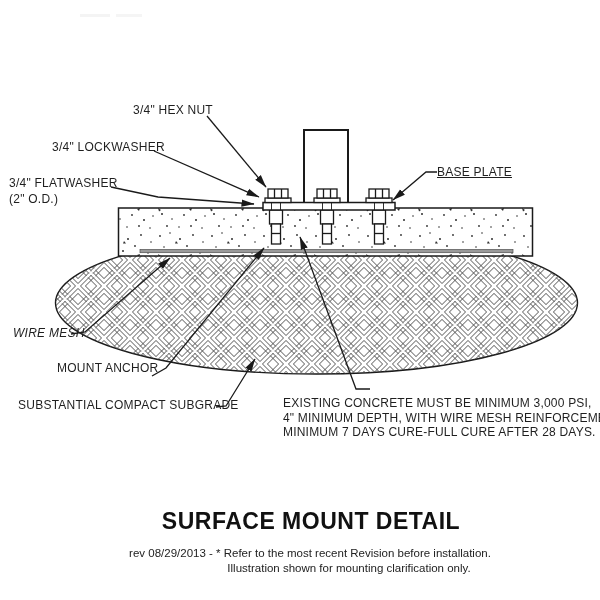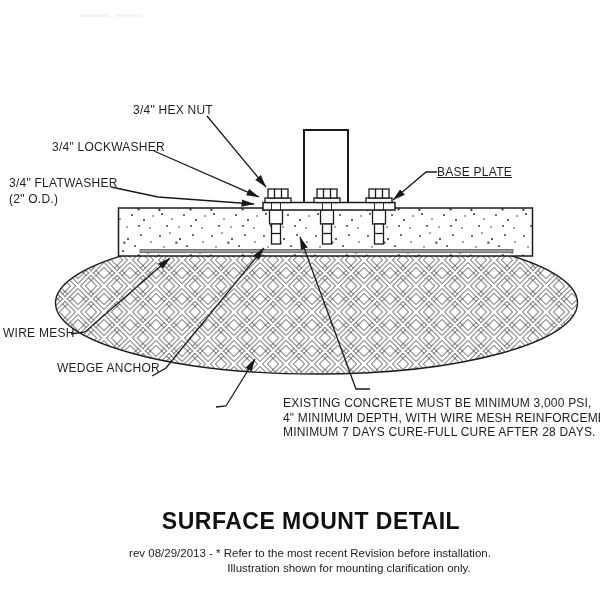--- a/index.html
+++ b/index.html
@@ -167,24 +167,25 @@
 
   <div class="label" style="left:52px;top:140px;">3/4" LOCKWASHER</div>
 
   <div class="label two-line" style="left:9px;top:176px;">
     <div>3/4" FLATWASHER</div>
     <div>(2" O.D.)</div>
   </div>
 
   <div class="label" style="left:437px;top:165px;text-decoration:underline;">BASE PLATE</div>
 
-  <div class="label" style="left:3px;top:326px;">WIRE MESH</div>
+  <div class="label" style="left:13px;top:326px;font-style:italic;">WIRE MESH</div>
 
-  <div class="label" style="left:57px;top:361px;">WEDGE ANCHOR</div>
+  <div class="label" style="left:57px;top:361px;">MOUNT ANCHOR</div>
 
+  <div class="label" style="left:18px;top:398px;">SUBSTANTIAL COMPACT SUBGRADE</div>
 
   <div class="note">
     <div>EXISTING CONCRETE MUST BE MINIMUM 3,000 PSI,</div>
     <div>4" MINIMUM DEPTH, WITH WIRE MESH REINFORCEMENT.</div>
     <div>MINIMUM 7 DAYS CURE-FULL CURE AFTER 28 DAYS.</div>
   </div>
 
   <div class="title">SURFACE MOUNT DETAIL</div>
   <div class="footer-line1">rev 08/29/2013 - * Refer to the most recent Revision before installation.</div>
   <div class="footer-line2">Illustration shown for mounting clarification only.</div>

